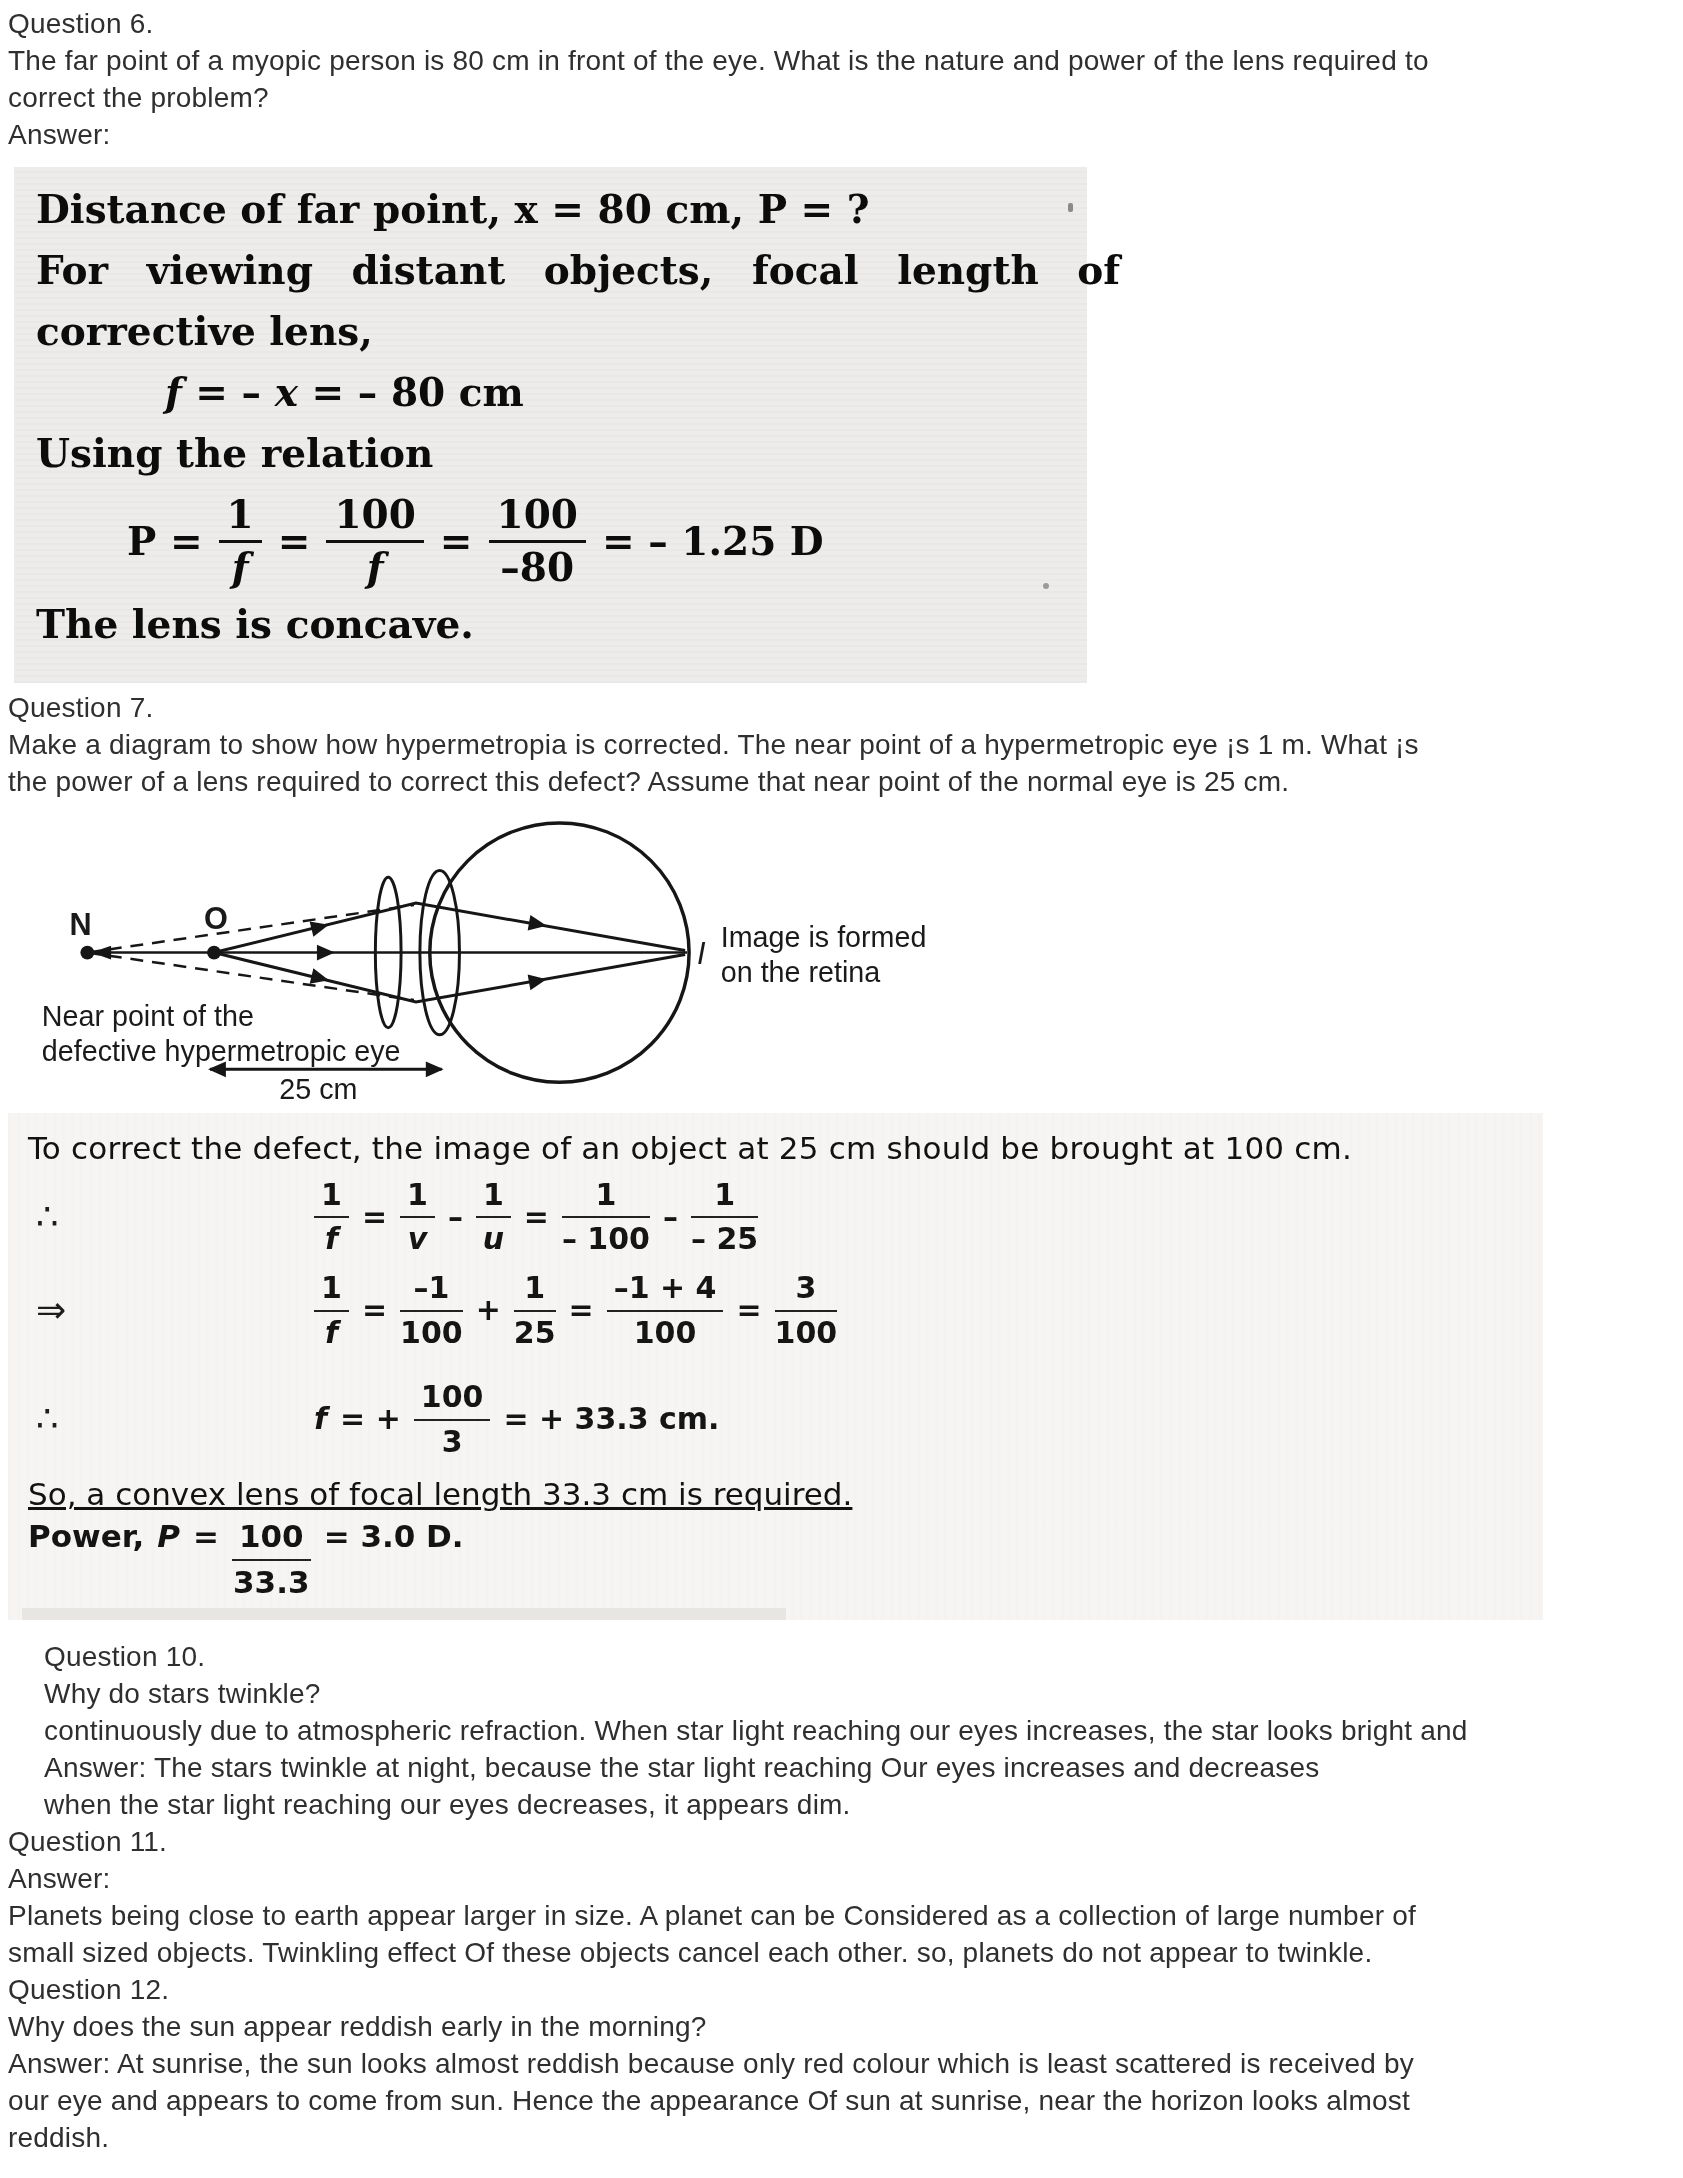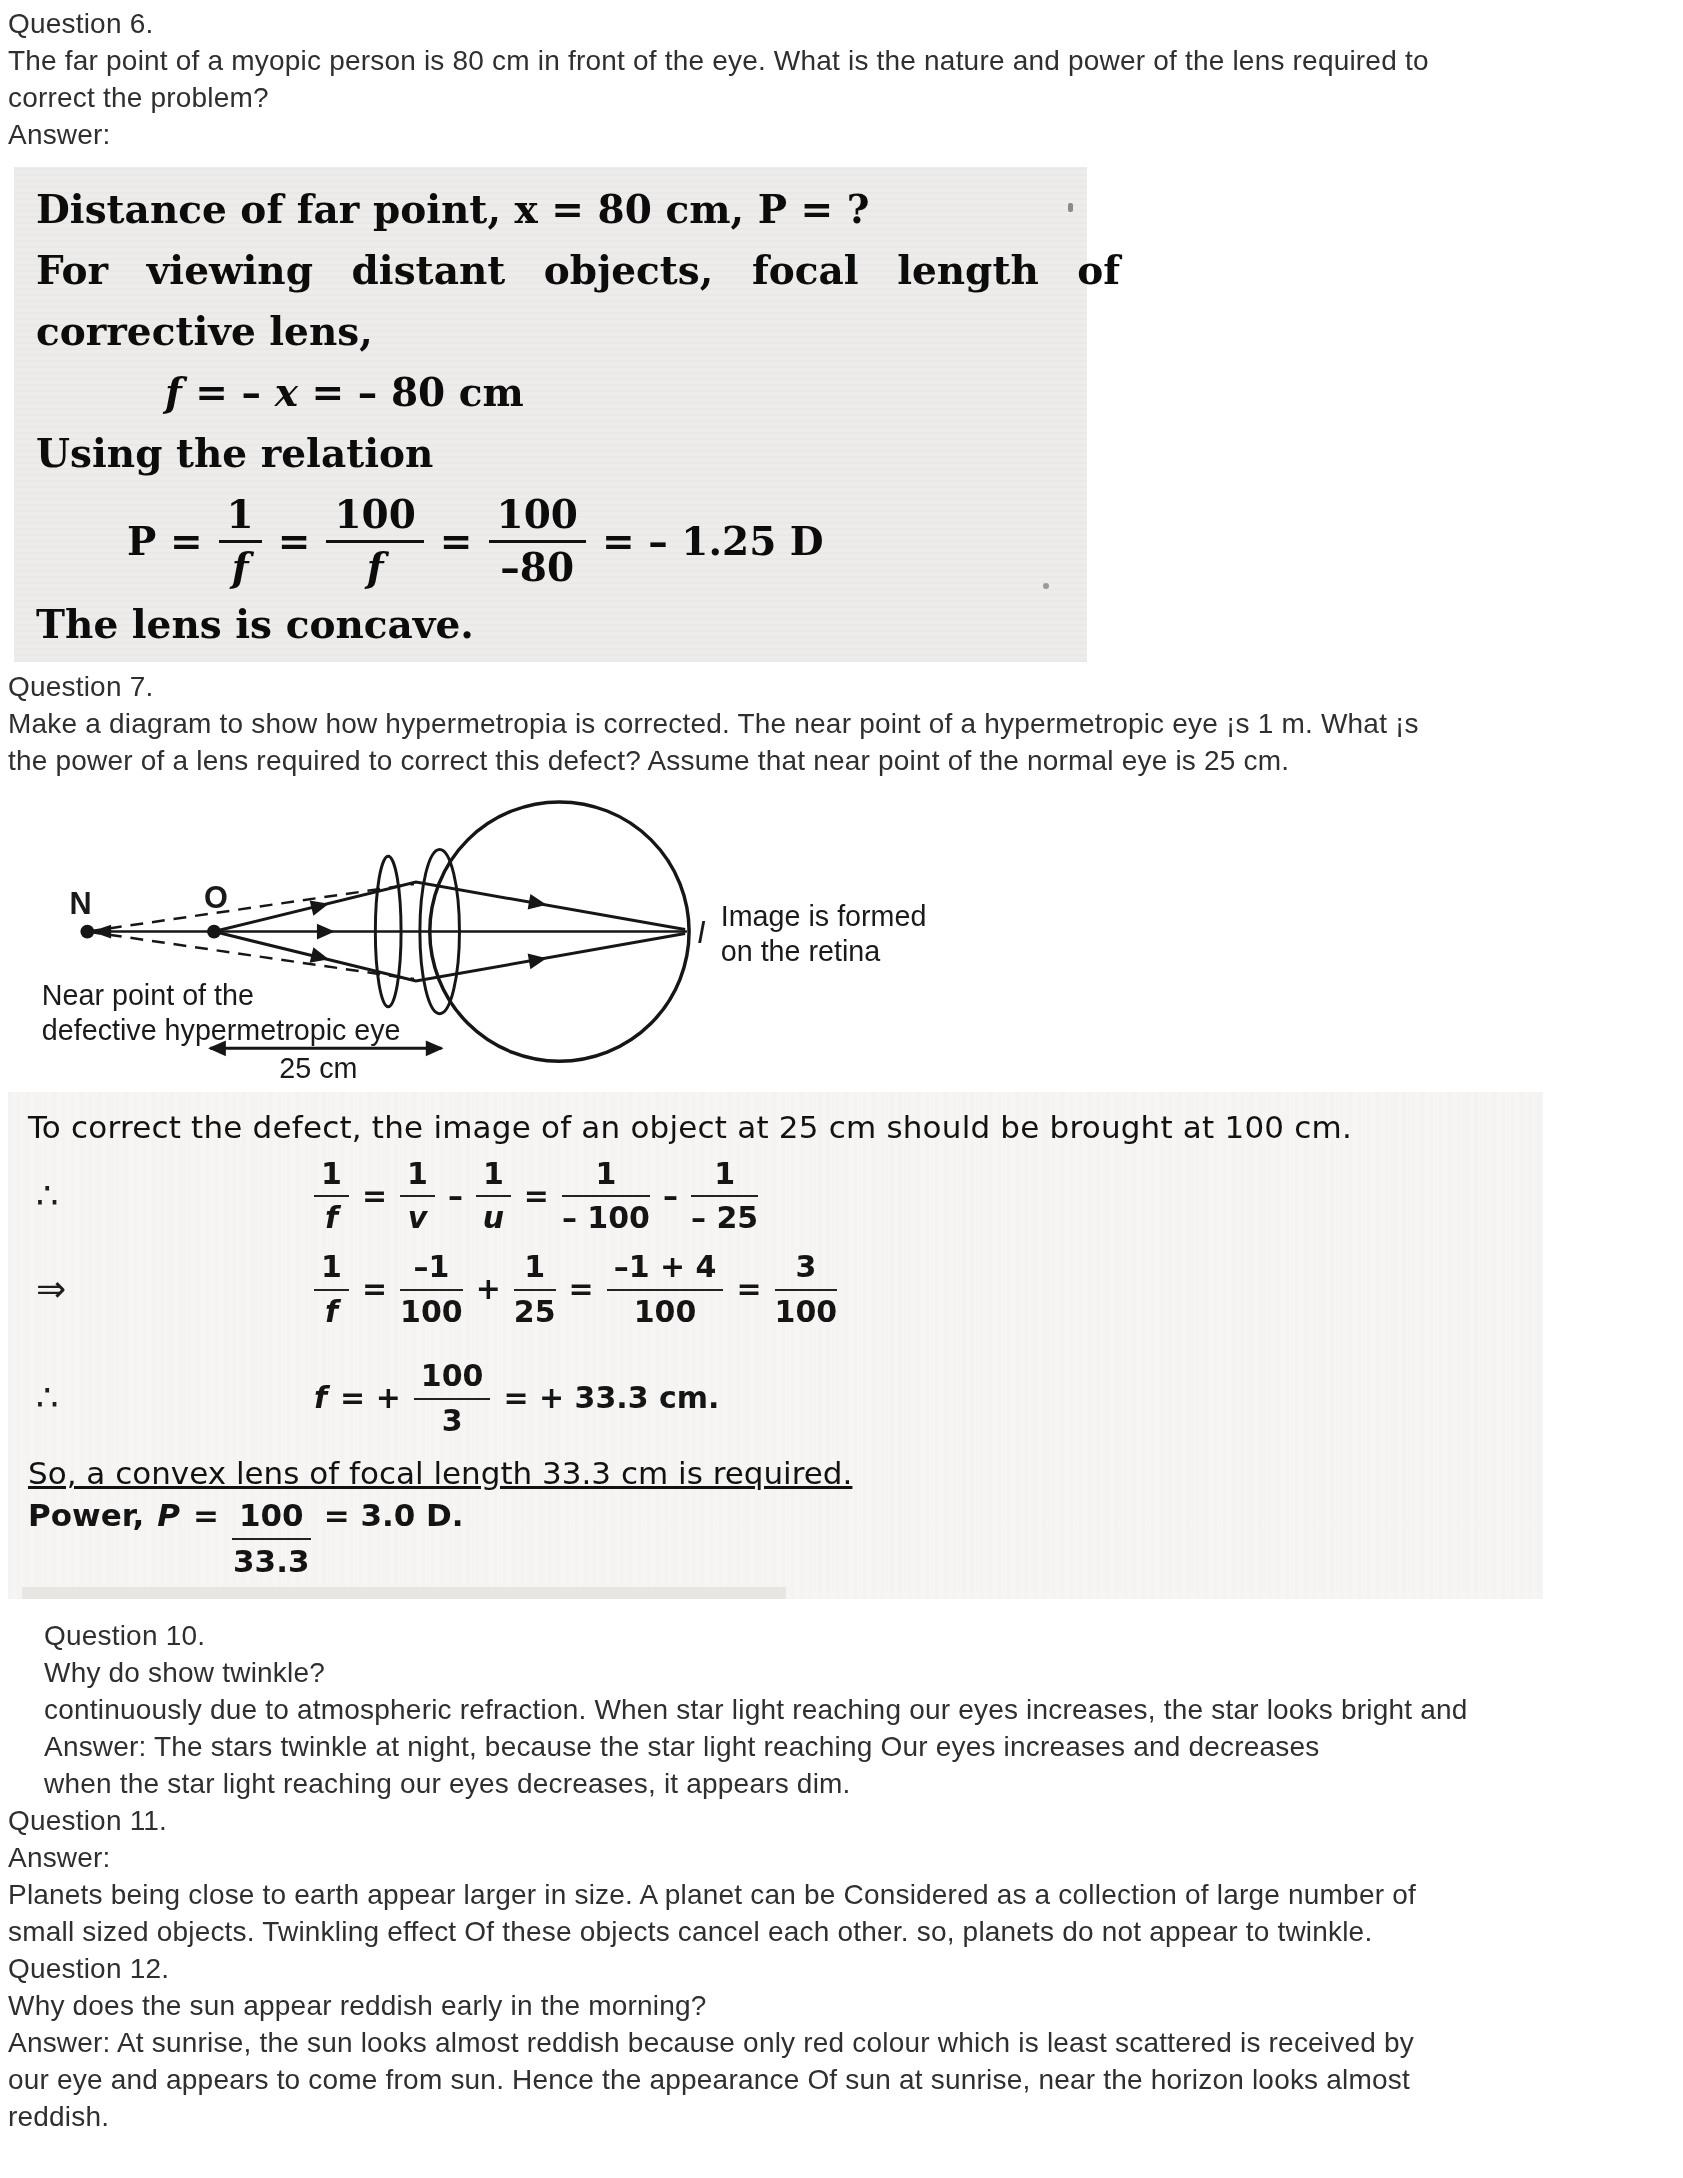--- a/index.html
+++ b/index.html
@@ -5,21 +5,21 @@
   html,body{margin:0;padding:0;background:#ffffff;}
   body{width:1683px;height:2178px;overflow:hidden;font-family:"Liberation Sans",sans-serif;color:#2e2e2e;}
   .page{position:relative;width:1683px;height:1954px;padding:0;}
   .bodyblock{padding-left:8px;padding-right:10px;}
   .bline{font-size:28px;line-height:37px;letter-spacing:0.2px;color:#2f2f2f;white-space:nowrap;}
   .toppad{padding-top:5px;}
 
   
   .scan1{
     position:relative;
-    width:1051px;margin:14px 0 6px 14px;padding:12px 0 7px 22px;
+    width:1051px;margin:14px 0 6px 14px;padding:12px 0 28px 22px;
     background:#edecea;
     background-image:repeating-linear-gradient(0deg, rgba(0,0,0,0.015) 0 2px, transparent 2px 6px);
     font-family:"DejaVu Serif",serif;font-weight:bold;color:#0c0c0c;
   }
   .s1line{font-size:39px;line-height:61px;white-space:nowrap;}
   .s1just{word-spacing:25px;}
   .s1feq{margin-left:129px;}
   .iv{font-style:italic;}
   .eqP{display:flex;align-items:center;gap:16px;font-size:39px;margin:10px 0 6px 91px;}
   .frA{display:inline-block;text-align:center;line-height:1.05;}
@@ -231,21 +231,21 @@
           <span class="d">33.3</span>
         </span>
       <span>= 3.0 D.</span>
     </div>
 
     <div class="scanstrip"></div>
   </div>
 
   <div class="bodyblock" style="margin-top:18px;padding-left:44px;">
     <div class="bline">Question 10.</div>
-    <div class="bline">Why do show twinkle?</div>
+    <div class="bline">Why do stars twinkle?</div>
     <div class="bline">continuously due to atmospheric refraction. When star light reaching our eyes increases, the star looks bright and</div>
     <div class="bline">Answer: The stars twinkle at night, because the star light reaching Our eyes increases and decreases</div>
     <div class="bline">when the star light reaching our eyes decreases, it appears dim.</div>
   </div>
 
   <div class="bodyblock">
     <div class="bline">Question 11.</div>
     <div class="bline">Answer:</div>
     <div class="bline">Planets being close to earth appear larger in size. A planet can be Considered as a collection of large number of</div>
     <div class="bline">small sized objects. Twinkling effect Of these objects cancel each other. so, planets do not appear to twinkle.</div>

